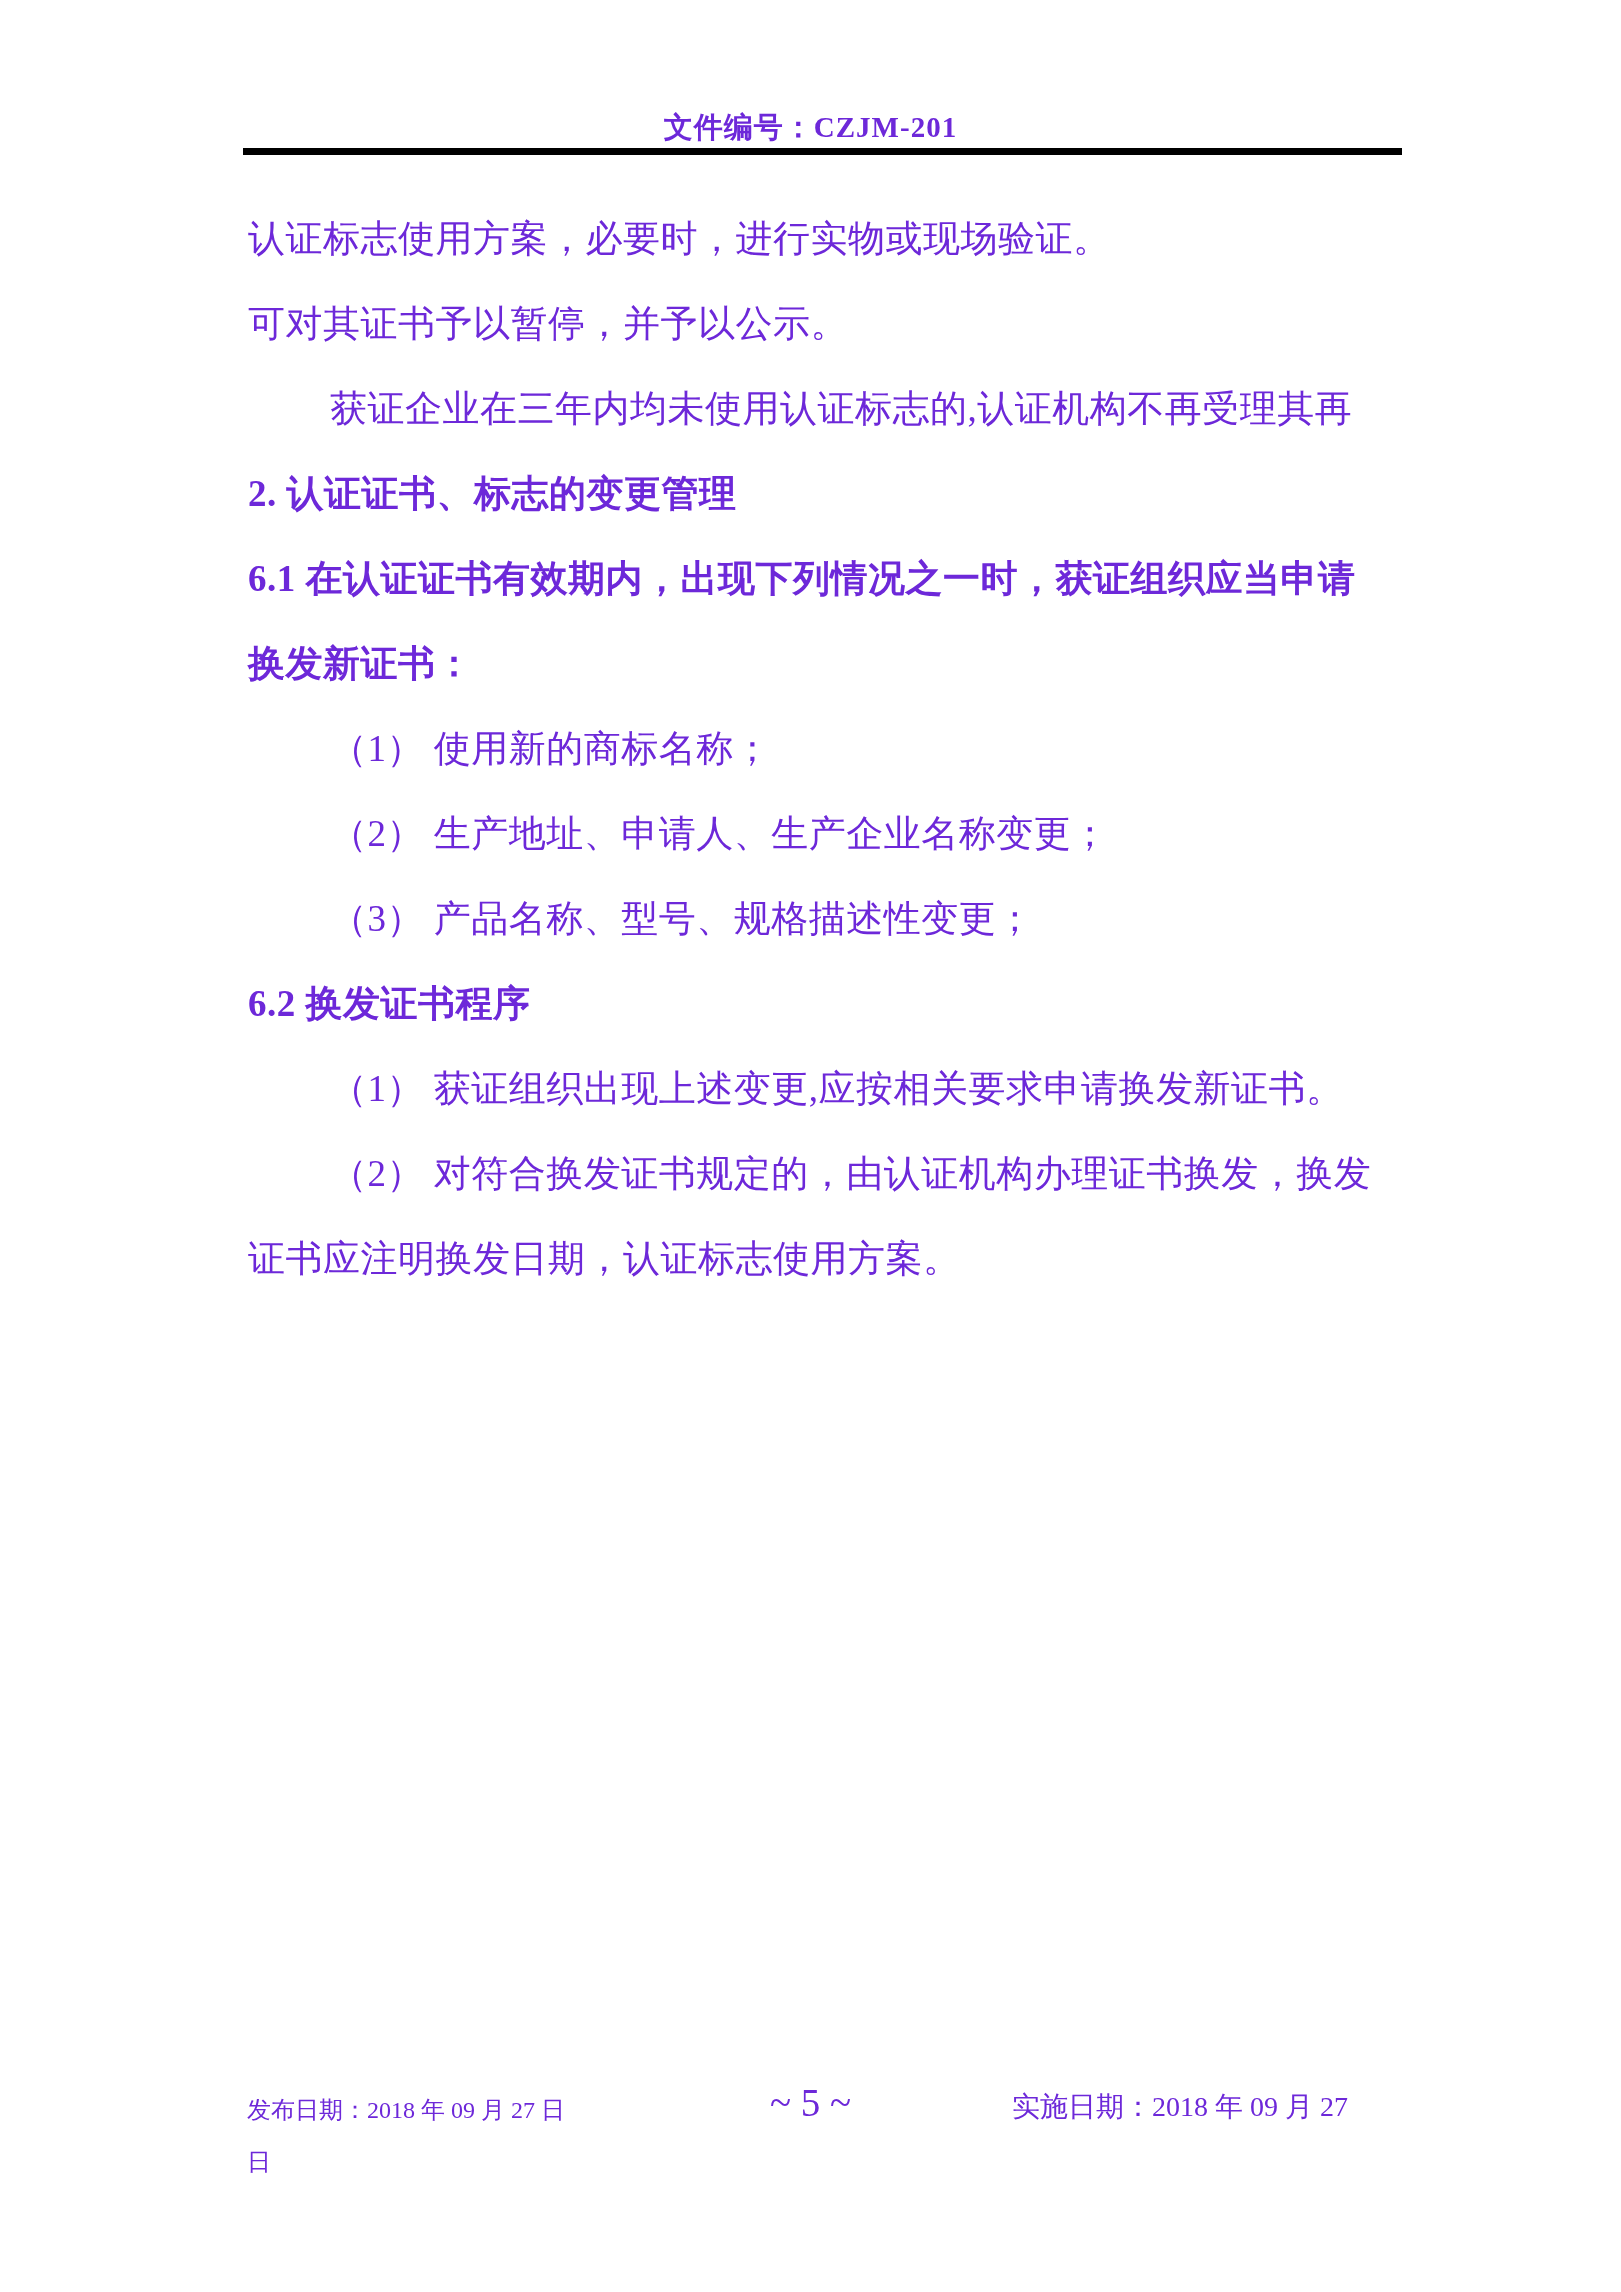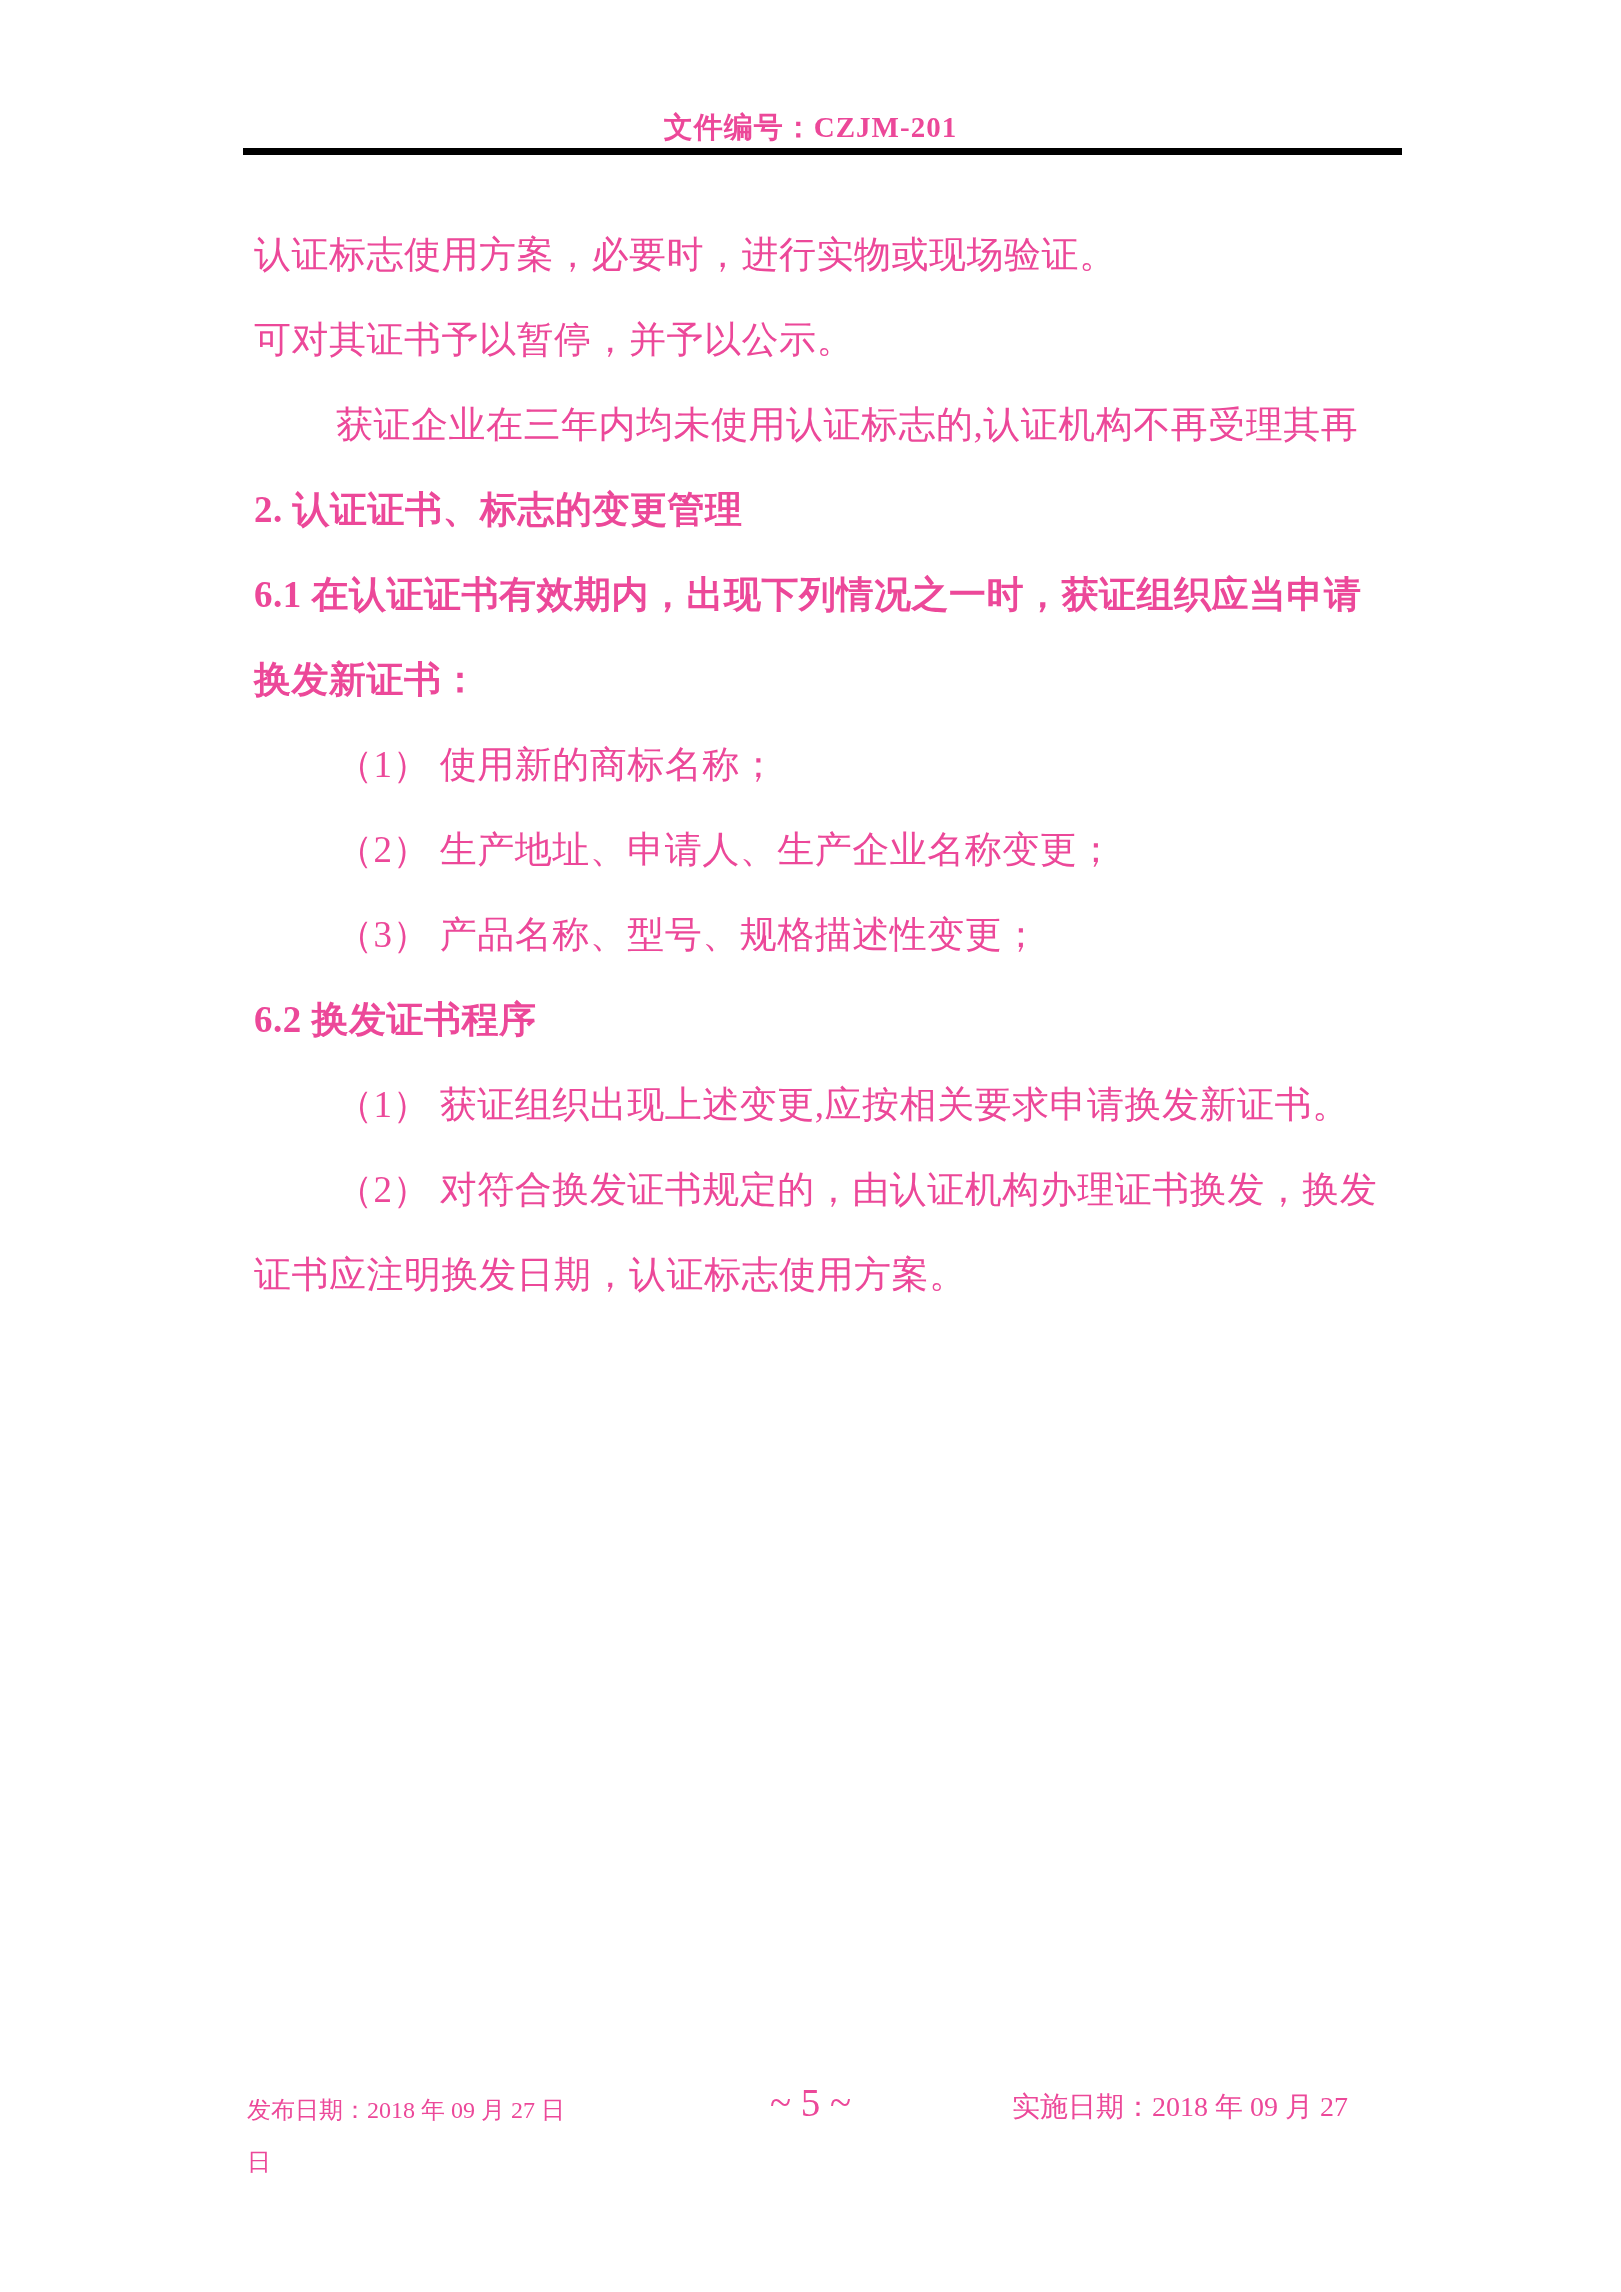--- a/index.html
+++ b/index.html
@@ -1,21 +1,21 @@
 <!DOCTYPE html>
 <html><head>
 <meta charset="utf-8">
 <style>
   html, body { margin: 0; padding: 0; background: #ffffff; }
   .page {
     position: relative;
     width: 1621px;
     height: 2293px;
     background: #ffffff;
-    color: #ec4899;
+    color: #6d28d9;
     font-family: "Liberation Serif", "DejaVu Serif", serif;
     overflow: hidden;
   }
   
   .doc-number {
     position: absolute;
     top: 108px;
     left: 0;
     width: 100%;
     text-align: center;
@@ -27,28 +27,27 @@
     position: absolute;
     top: 148px;
     left: 243px;
     width: 1159px;
     height: 6.9px;
     background: #000000;
   }
   
   .body-text {
     position: absolute;
-    top: 212px;
+    top: 196px;
     left: 248px;
     width: 1168px;
     font-size: 37px;
     line-height: 85px;
     letter-spacing: 0.5px;
     white-space: nowrap;
-    margin-left: 6px;
   }
   .line { height: 85px; }
   .indent { padding-left: 82px; }
   .bold { font-weight: bold; }
   
   .footer-left {
     position: absolute;
     top: 2084px;
     left: 247px;
     font-size: 24px;

